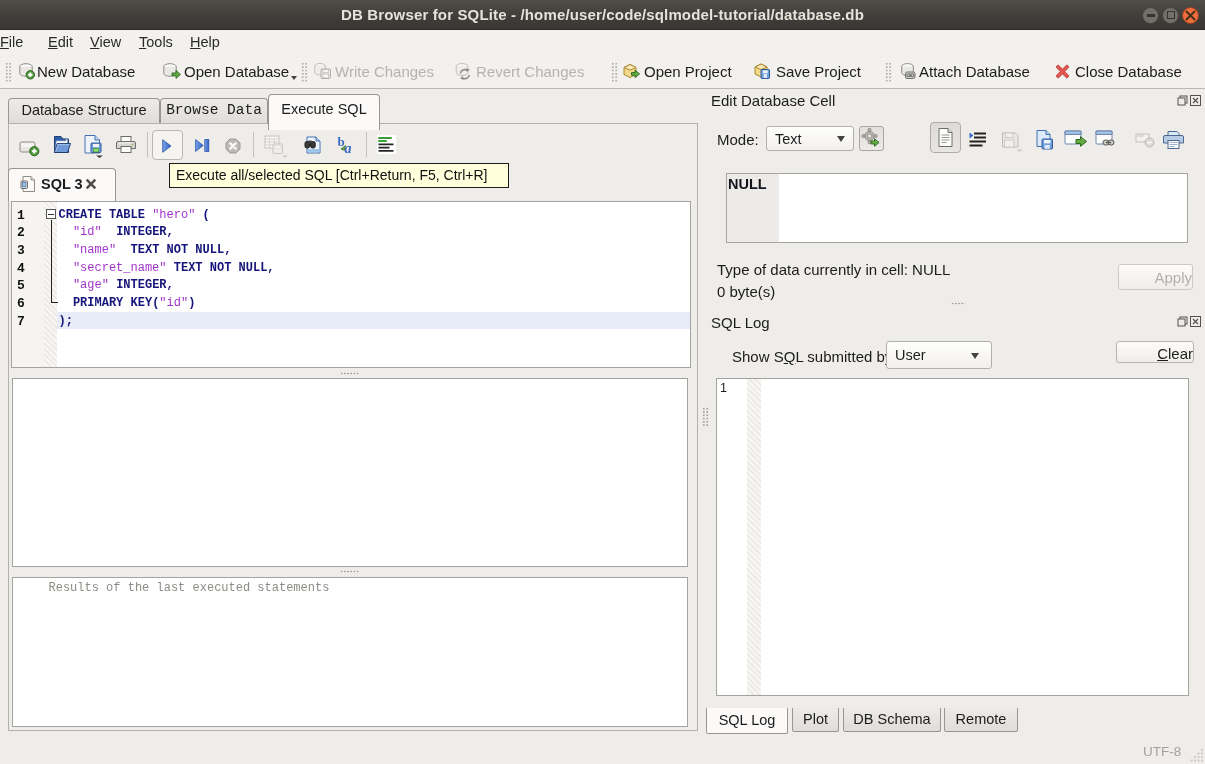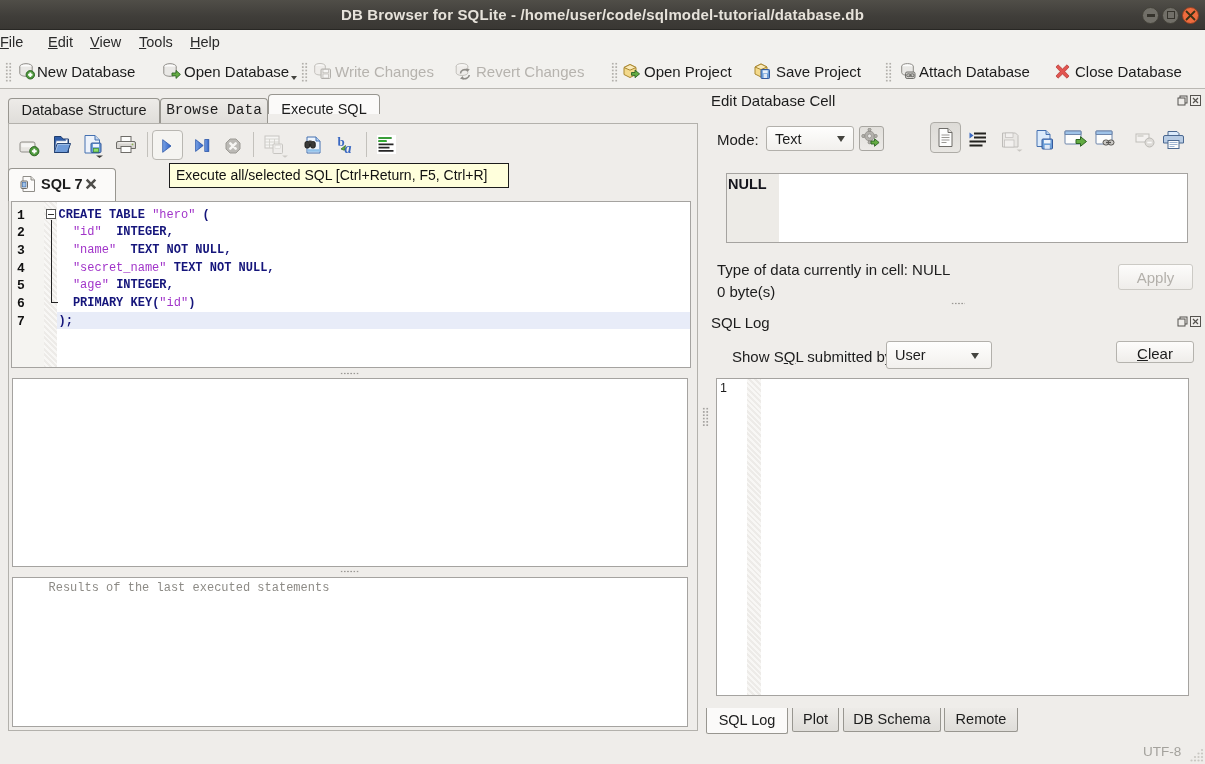--- a/index.html
+++ b/index.html
@@ -20,21 +20,21 @@
      background-size:3.5px 3.4px; }
   .tab { border:1px solid #989690; border-bottom:none; border-radius:4px 4px 0 0;
      font-size:14.5px; color:#1c1c1c; text-align:center; }
   .tab.inactive { background:linear-gradient(#edebe8,#dfddd9); }
   .tab.active { background:#fbfaf9; }
   #tabframe { left:8px; top:123px; width:690px; height:608px; border:1px solid #b3b1ac; }
   .whitebox { background:#ffffff; border:1px solid #a5a3a0; }
   .mono { font-family:"Liberation Mono", monospace; }
   .combo { background:linear-gradient(#fefefd,#f2f0ed); border:1px solid #b2b0ab; border-radius:3px; font-size:14.5px; color:#1c1c1c; }
   .caret { position:absolute; width:0; height:0; border-left:4.5px solid transparent; border-right:4.5px solid transparent; border-top:6px solid #44443f; }
-  .btn { border:1px solid #b5b3ae; border-radius:3px; background:linear-gradient(#fdfcfb,#efedea); font-size:15px; color:#1c1c1c; text-align:center; }
+  .btn { border:1px solid #b5b3ae; border-radius:3px; background:linear-gradient(#fdfcfb,#efedea); font-size:15px; color:#1c1c1c; text-align:right; }
   .vsep { top:132px; width:1px; height:25px; background:#c3c1bc; }
   .dots-h { height:3px; background-image:radial-gradient(circle,#9a9894 0.9px,transparent 1.1px); background-size:3.2px 3px; }
   #code .k { color:#15157b; font-weight:bold; }
   #code .s { color:#a134c9; font-weight:normal; }
   .stab { border:1px solid #989690; border-top:none; border-radius:0 0 2.5px 2.5px; font-size:14.5px; color:#1c1c1c; text-align:center; }
 </style></head>
 <body>
 
 <div class="abs" id="titlebar"></div>
 <div class="abs" id="titletext">DB Browser for SQLite - /home/user/code/sqlmodel-tutorial/database.db</div>
@@ -118,21 +118,21 @@
   <path d="M9.6 13.2 h3.6" stroke="#70706c" stroke-width="1.1"></path>
 </svg>
 <div class="abs tbtext" style="left:919px;">Attach Database</div>
 <svg class="abs" style="left:1054px; top:63px;" width="17" height="17" viewBox="0 0 17 17">
   <path d="M2 4 L4 1.8 L8.5 6 L13 1.8 L15 4 L10.8 8.5 L15 13 L13 15.2 L8.5 11 L4 15.2 L2 13 L6.2 8.5 z" fill="#e25550" stroke="#b03530" stroke-width="0.7"></path>
 </svg>
 <div class="abs tbtext" style="left:1075px;">Close Database</div>
 
 <div class="abs tab inactive" style="left:8px; top:98px; width:152px; height:26px; padding-top:3px;">Database Structure</div>
 <div class="abs tab inactive" style="left:160px; top:98px; width:108px; height:26px; padding-top:3px;font-family:Liberation Mono, monospace;">Browse Data</div>
-<div class="abs tab active" style="left:268px; top:94px; width:112px; height:20px; padding-top:6px; z-index:2;">Execute SQL</div>
+<div class="abs tab active" style="left:268px; top:94px; width:112px; height:36px; padding-top:6px; z-index:2;">Execute SQL</div>
 <div class="abs" id="tabframe"></div>
 
 <svg class="abs" style="left:19px; top:139px;" width="21" height="18" viewBox="0 0 21 18">
   <rect x="1" y="3" width="15" height="10" rx="1.8" fill="#e7e5e1" stroke="#8f8d88"></rect>
   <rect x="2.2" y="4.2" width="12.6" height="4" rx="1.2" fill="#f6f5f3"></rect>
   <circle cx="15.3" cy="12.2" r="4.6" fill="#4e9a3c" stroke="#2e6424"></circle>
   <path d="M15.3 9.8 v4.8 M12.9 12.2 h4.8" stroke="#fff" stroke-width="1.9"></path>
 </svg>
 <svg class="abs" style="left:52px; top:134px;" width="19" height="20" viewBox="0 0 19 20">
   <path d="M2.5 18.5 V2.5 h6.5 l2 2.5 h5.5 V18.5 z" fill="#2f5da9" stroke="#1f3d6e"></path>
@@ -208,21 +208,21 @@
   <path d="M0.5 2 h13 M0.5 5.2 h8" stroke="#2fb52f" stroke-width="1.7"></path>
 </svg>
 
 <div class="abs tab active" style="left:8px; top:168px; width:108px; height:33px; z-index:1;"></div>
 <svg class="abs" style="left:20px; top:175px; z-index:2;" width="16" height="18" viewBox="0 0 16 18">
   <path d="M3 1.5 h8 l3.5 3.5 V16.5 H3 z" fill="#fcfbfa" stroke="#8f8d88"></path>
   <path d="M11 1.5 V5 h3.5" fill="#e3e1dd" stroke="#8f8d88"></path>
   <rect x="1" y="6" width="6.5" height="7.5" rx="1" fill="#e7e5e1" stroke="#6e6c68"></rect>
   <rect x="2.6" y="7.6" width="3.3" height="4.3" fill="#9fc3e8" stroke="#4470b0" stroke-width="0.7"></rect>
 </svg>
-<div class="abs" style="left:41px; top:176px; font-size:14.5px; font-weight:bold; color:#1c1c1c; z-index:2;">SQL 7</div>
+<div class="abs" style="left:41px; top:176px; font-size:14.5px; font-weight:bold; color:#1c1c1c; z-index:2;">SQL 3</div>
 <svg class="abs" style="left:84px; top:177px; z-index:2;" width="14" height="14" viewBox="0 0 14 14">
   <path d="M1.8 3.6 L3.6 1.8 L7 5.2 L10.4 1.8 L12.2 3.6 L8.8 7 L12.2 10.4 L10.4 12.2 L7 8.8 L3.6 12.2 L1.8 10.4 L5.2 7 z" fill="#4f4e4b"></path>
 </svg>
 
 <div class="abs whitebox" id="editorbox" style="left:11px; top:201px; width:680px; height:167px;"></div>
 <div class="abs" style="left:12px; top:202px; width:32px; height:165px; background:#f5f4f1;"></div>
 <div class="abs" style="left:44px; top:202px; width:13px; height:165px; background:repeating-linear-gradient(45deg,#edebe8 0 2px,#f8f7f5 2px 4px);"></div>
 <div class="abs" style="left:57px; top:311.5px; width:633px; height:17.7px; background:#e8ecf8;"></div>
 <div class="abs mono" id="gutter" style="left:17px; top:206.5px; font-size:13px; font-weight:bold; color:#111; line-height:17.7px;">1<br>2<br>3<br>4<br>5<br>6<br>7</div>
 <div class="abs" style="left:46px; top:209px; width:10px; height:10px; border:1px solid #555; background:#fff; z-index:2;"></div>

